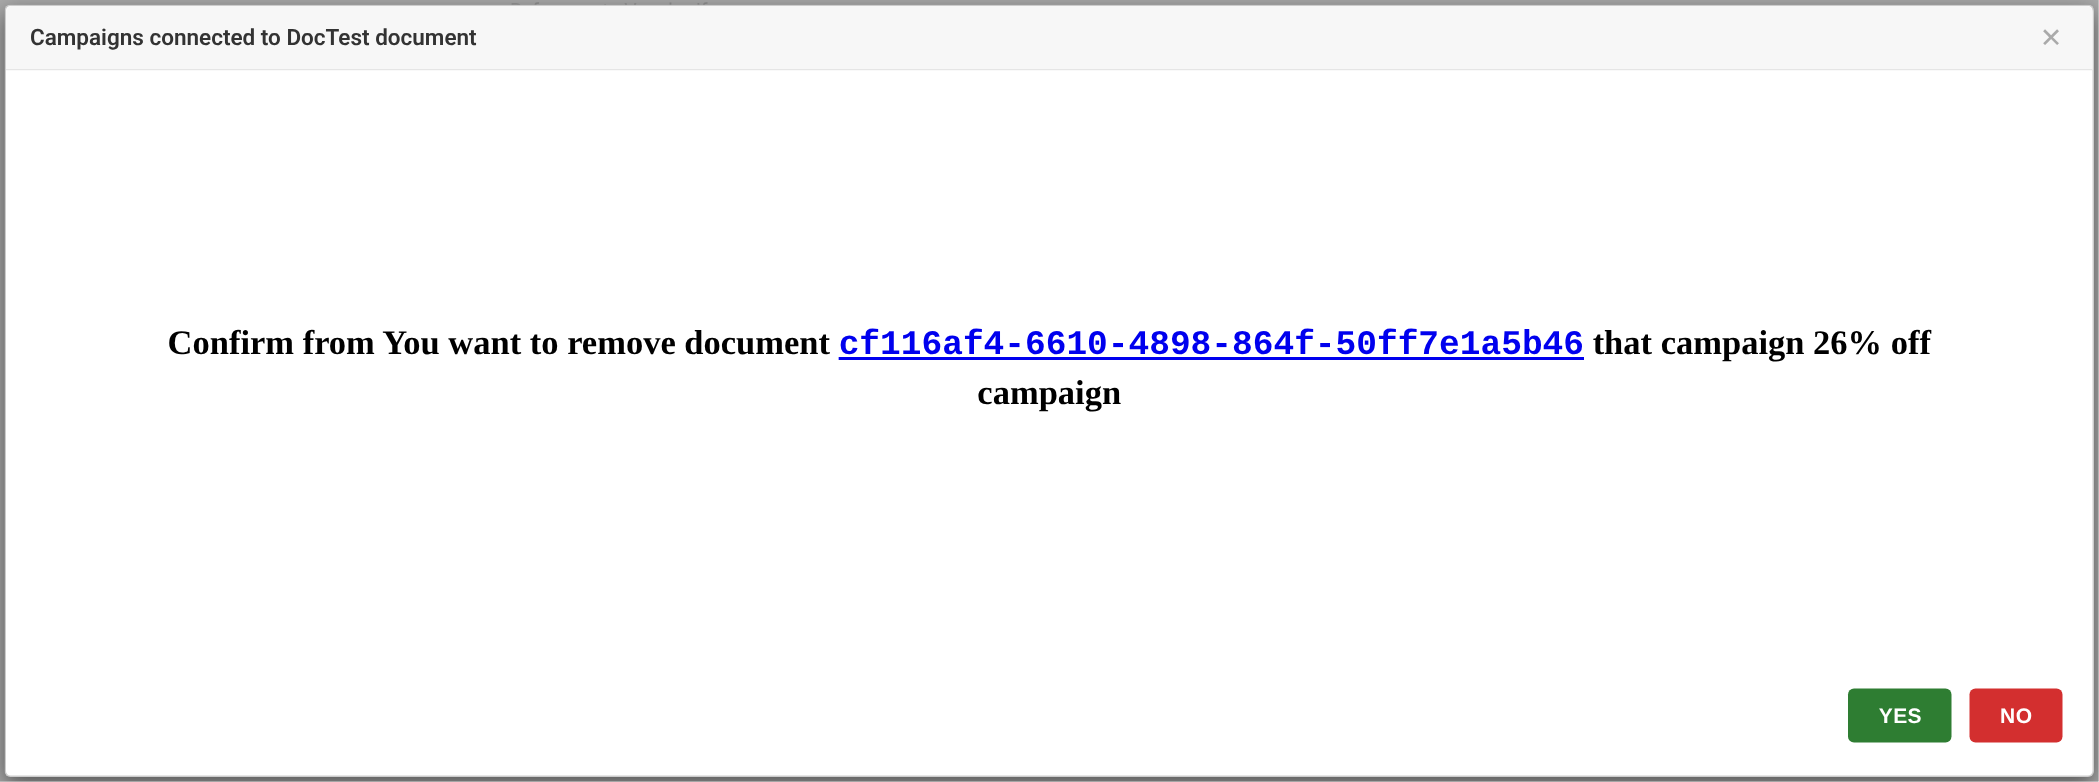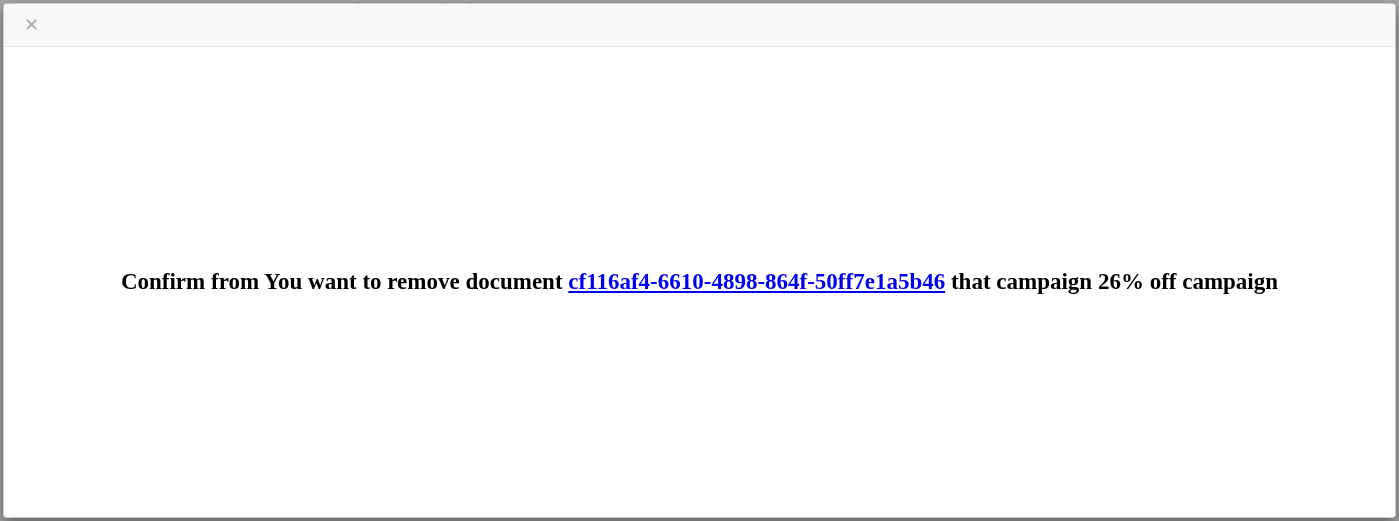--- a/index.html
+++ b/index.html
@@ -80,20 +80,21 @@
       font-family: Georgia, "Times New Roman", serif;
       font-size: 23px;
       font-weight: bold;
       color: #000;
       text-align: center;
       line-height: 1.35;
     }
     .confirm-text a {
       color: #0000EE;
       text-decoration: underline;
+      font-family: Liberation Mono, monospace;
     }
     .modal-footer {
       display: flex;
       justify-content: flex-end;
       gap: 12px;
       padding: 16px 20px 22px;
     }
     .btn {
       border: none;
       border-radius: 4px;
@@ -113,24 +114,29 @@
   </style>
 </head>
 <body>
 
 <div class="backdrop">
   <span class="bg-hint">Reference to Voucherify</span>
 </div>
 
 <div class="modal">
   <div class="modal-header">
+    <span class="modal-title">Campaigns connected to DocTest document</span>
     <button class="close-btn" aria-label="Close">
       <span>✕</span>
     </button>
   </div>
 
   <div class="modal-body">
     <p class="confirm-text">
       <span>Confirm from You want to remove document </span><a href="#">cf116af4-6610-4898-864f-50ff7e1a5b46</a><span> that campaign </span><span>26% off campaign</span>
     </p>
   </div>
 
+  <div class="modal-footer">
+    <button class="btn btn-yes">YES</button>
+    <button class="btn btn-no">NO</button>
+  </div>
 </div>
 
 </body></html>

